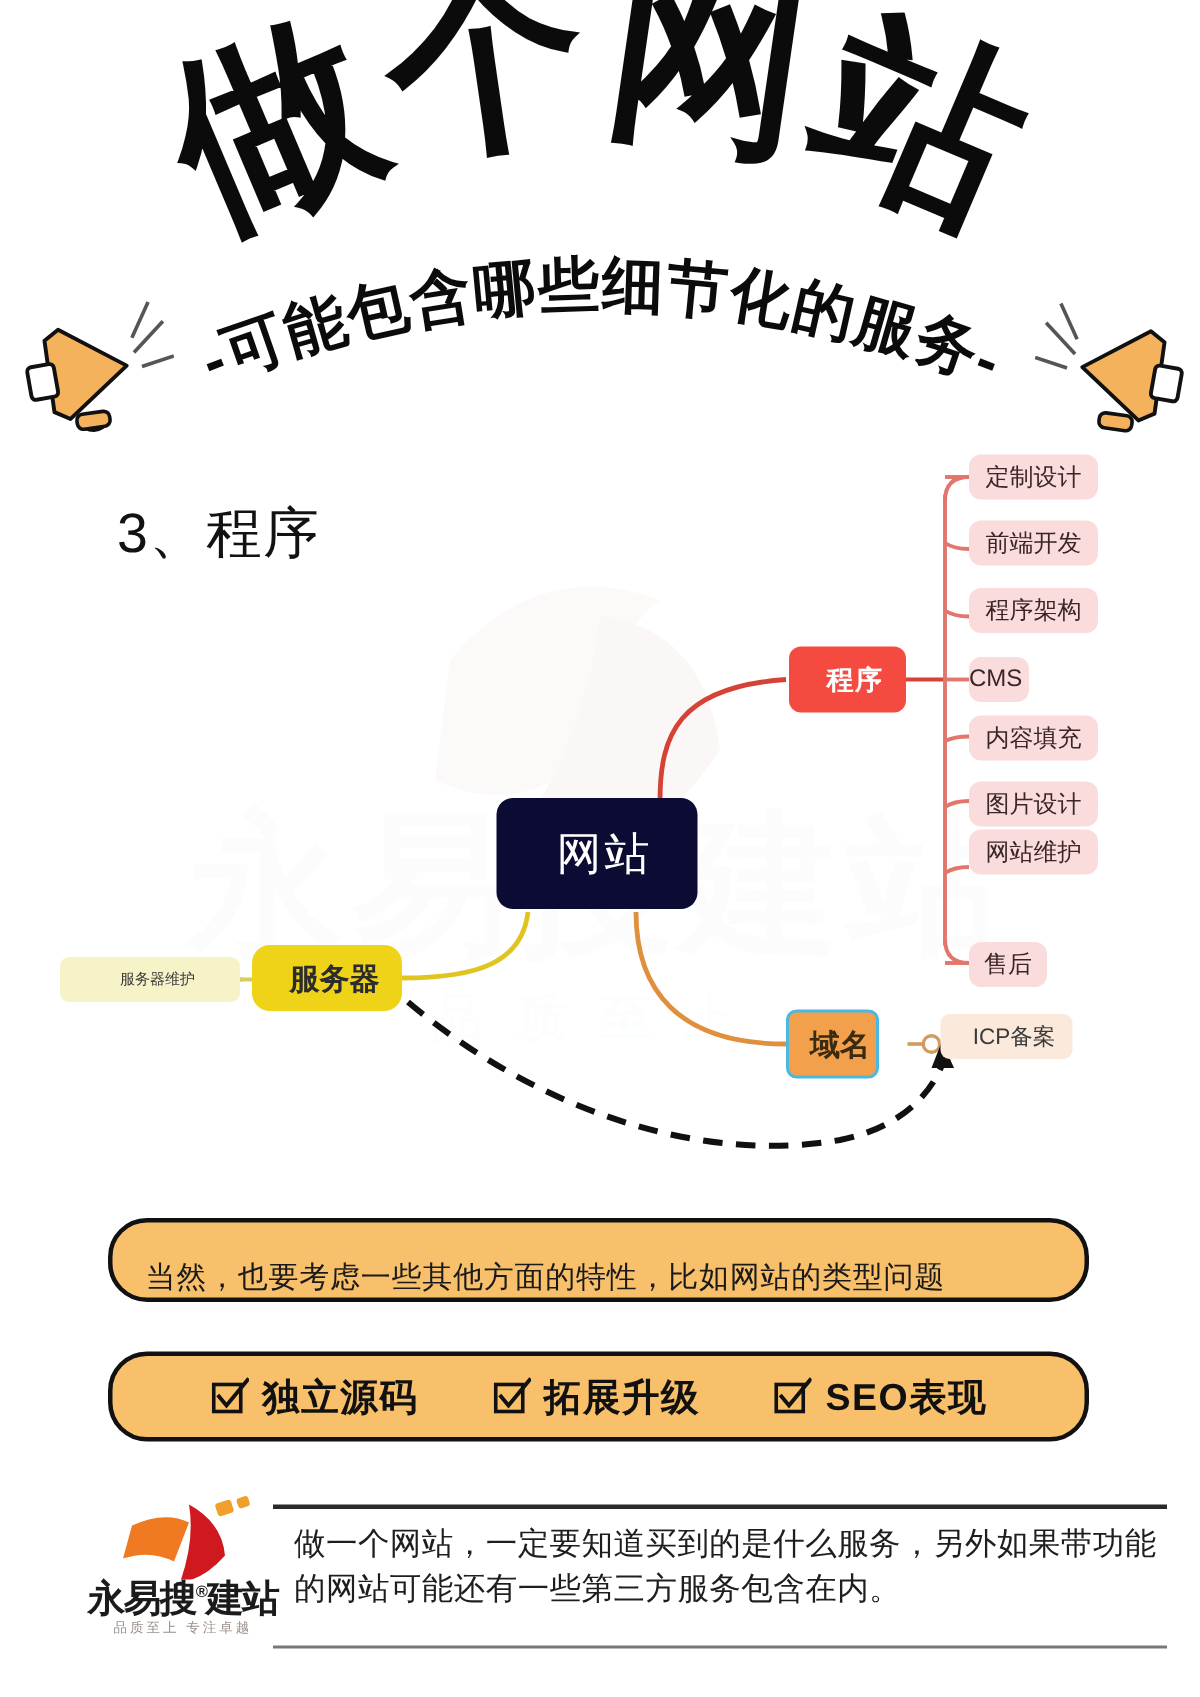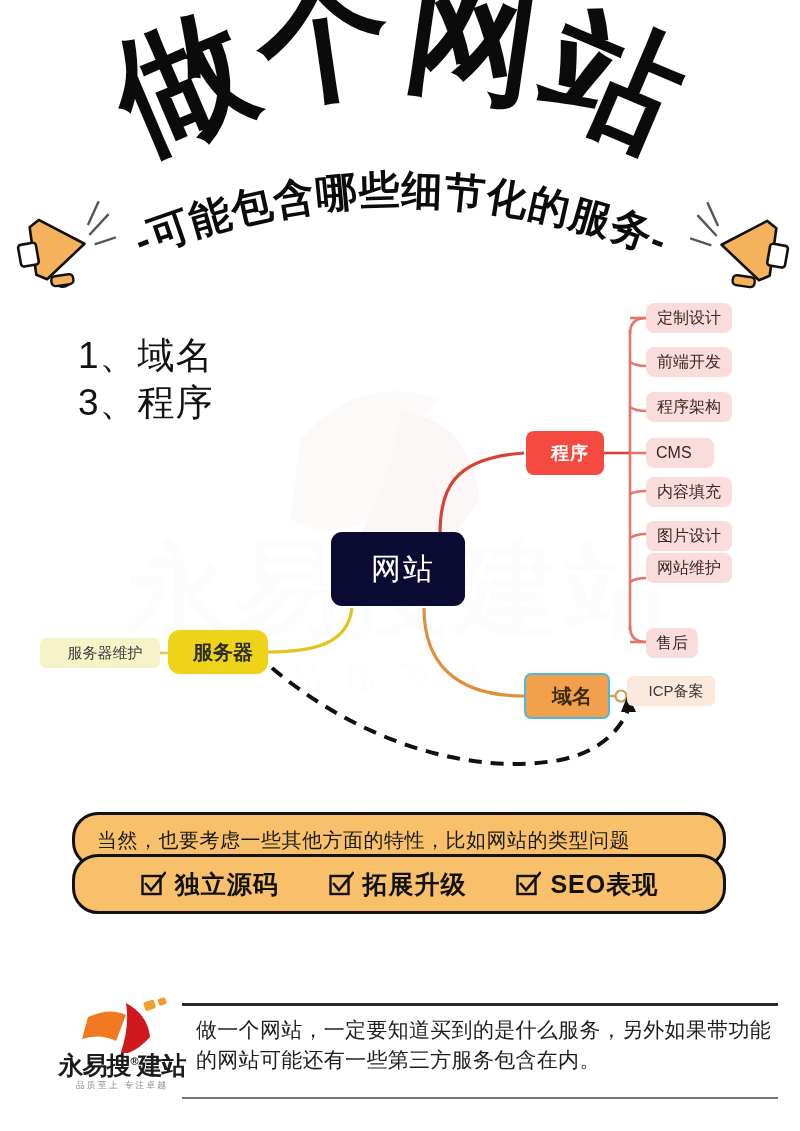--- a/index.html
+++ b/index.html
@@ -56,24 +56,24 @@
   }
   .node-program { background:#f54a3f; color:#ffffff; font-size:18px; font-weight:700; letter-spacing:1px;}
   .node-server {
     left: 168px; top: 340px; width: 100px; height: 44px;
     background:#efd319; color:#2c2c2c; border-radius:12px;
     font-size:20px; font-weight:700;
   }
   .node-server-sub {
     left: 40px; top: 348px; width: 120px; height: 30px;
     background:#f7f3c8; color:#3a3a3a; border-radius:6px;
-    font-size:15px;
+    font-size:10px;
   }
   .node-domain {
-    left: 524px; top: 383px; width: 86px; height: 46px;
+    left: 524px; top: 383px; width: 62px; height: 46px;
     background:#f2a04b; color:#3a2a10; border-radius:7px;
     font-size:20px; font-weight:700;
     border: 2.5px solid #4ab8e0;
   }
   .node-icp {
     left: 627px; top: 386px; width: 88px; height: 30px;
     background:#fbe9dc; color:#3a3a3a; border-radius:6px;
     font-size:15px;
   }
 
@@ -86,24 +86,24 @@
   }
 
   
   .banner {
     position:absolute; left:72px; width:654px;
     border: 3.5px solid #111111;
     border-radius: 26px;
     background: #f8c06a;
     display:flex; align-items:center;
   }
-  .banner-note { top: 812px; height: 56px; padding-left: 22px; }
+  .banner-note { top: 812px; height: 56px; padding-left: 22px; align-items: flex-end; }
   .banner-note span { font-size: 20px; color:#1a1a1a; letter-spacing:0.5px; }
 
-  .banner-checks { top: 854px; height: 60px; justify-content: space-evenly; padding: 0 16px; }
+  .banner-checks { top: 901px; height: 60px; justify-content: space-evenly; padding: 0 16px; }
   .check-item { display:flex; align-items:center; gap: 9px; }
   .check-label { font-size: 25px; font-weight: 900; color:#111111; letter-spacing:1px; }
 
   
   .footer { position:absolute; left:0; top:985px; width:800px; height:130px; }
   .logo-wrap { position:absolute; left:48px; top:12px; width:148px; height:96px; }
   .logo-name { position:absolute; left:0; top:52px; width:148px; text-align:center;
                font-size:25px; font-weight:900; color:#1b1b1b; letter-spacing:-1px; }
   .logo-name .reg { font-size:11px; vertical-align: super; font-weight:700; }
   .logo-tag { position:absolute; left:0; top:82px; width:148px; text-align:center;
@@ -154,21 +154,20 @@
           <rect x="40" y="80" width="22" height="10" rx="4" fill="#f5b25c" stroke="#111" stroke-width="2.4"></rect>
           <line x1="84" y1="44" x2="106" y2="26" stroke="#555" stroke-width="2.4"></line>
           <line x1="88" y1="54" x2="110" y2="50" stroke="#555" stroke-width="2.4"></line>
           <line x1="84" y1="34" x2="98" y2="12" stroke="#555" stroke-width="2.4"></line>
         </g>
       </g>
     </svg>
   </div>
 
   <ul class="num-list">
-    <li>1、域名</li>
     <li>3、程序</li>
   </ul>
 
   <div class="mindmap">
 
     <svg class="mm-svg" width="800" height="500" viewBox="0 0 800 500">
 
       <g opacity="0.09">
         <path d="M 300,150 q 60,-70 140,-40 q -40,30 -30,90 q -60,60 -120,30 z" fill="#e8c9c4"></path>
         <path d="M 400,120 q 70,10 80,90 q -60,90 -150,80 q 60,-80 70,-170 z" fill="#e0b0aa"></path>
@@ -230,21 +229,21 @@
 
     <div class="leaf" style="left:646px; top:13px;">
         <span>定制设计</span>
       </div>
     <div class="leaf" style="left:646px; top:57px;">
         <span>前端开发</span>
       </div>
     <div class="leaf" style="left:646px; top:102px;">
         <span>程序架构</span>
       </div>
-    <div class="leaf" style="left:646px; top:148px; width:68px; justify-content:flex-start; padding-left:10px;">
+    <div class="leaf" style="left:646px; top:148px; width:40px; justify-content:flex-start; ">
         <span>CMS</span>
       </div>
     <div class="leaf" style="left:646px; top:187px;">
         <span>内容填充</span>
       </div>
     <div class="leaf" style="left:646px; top:231px;">
         <span>图片设计</span>
       </div>
     <div class="leaf" style="left:646px; top:263px;">
         <span>网站维护</span>

